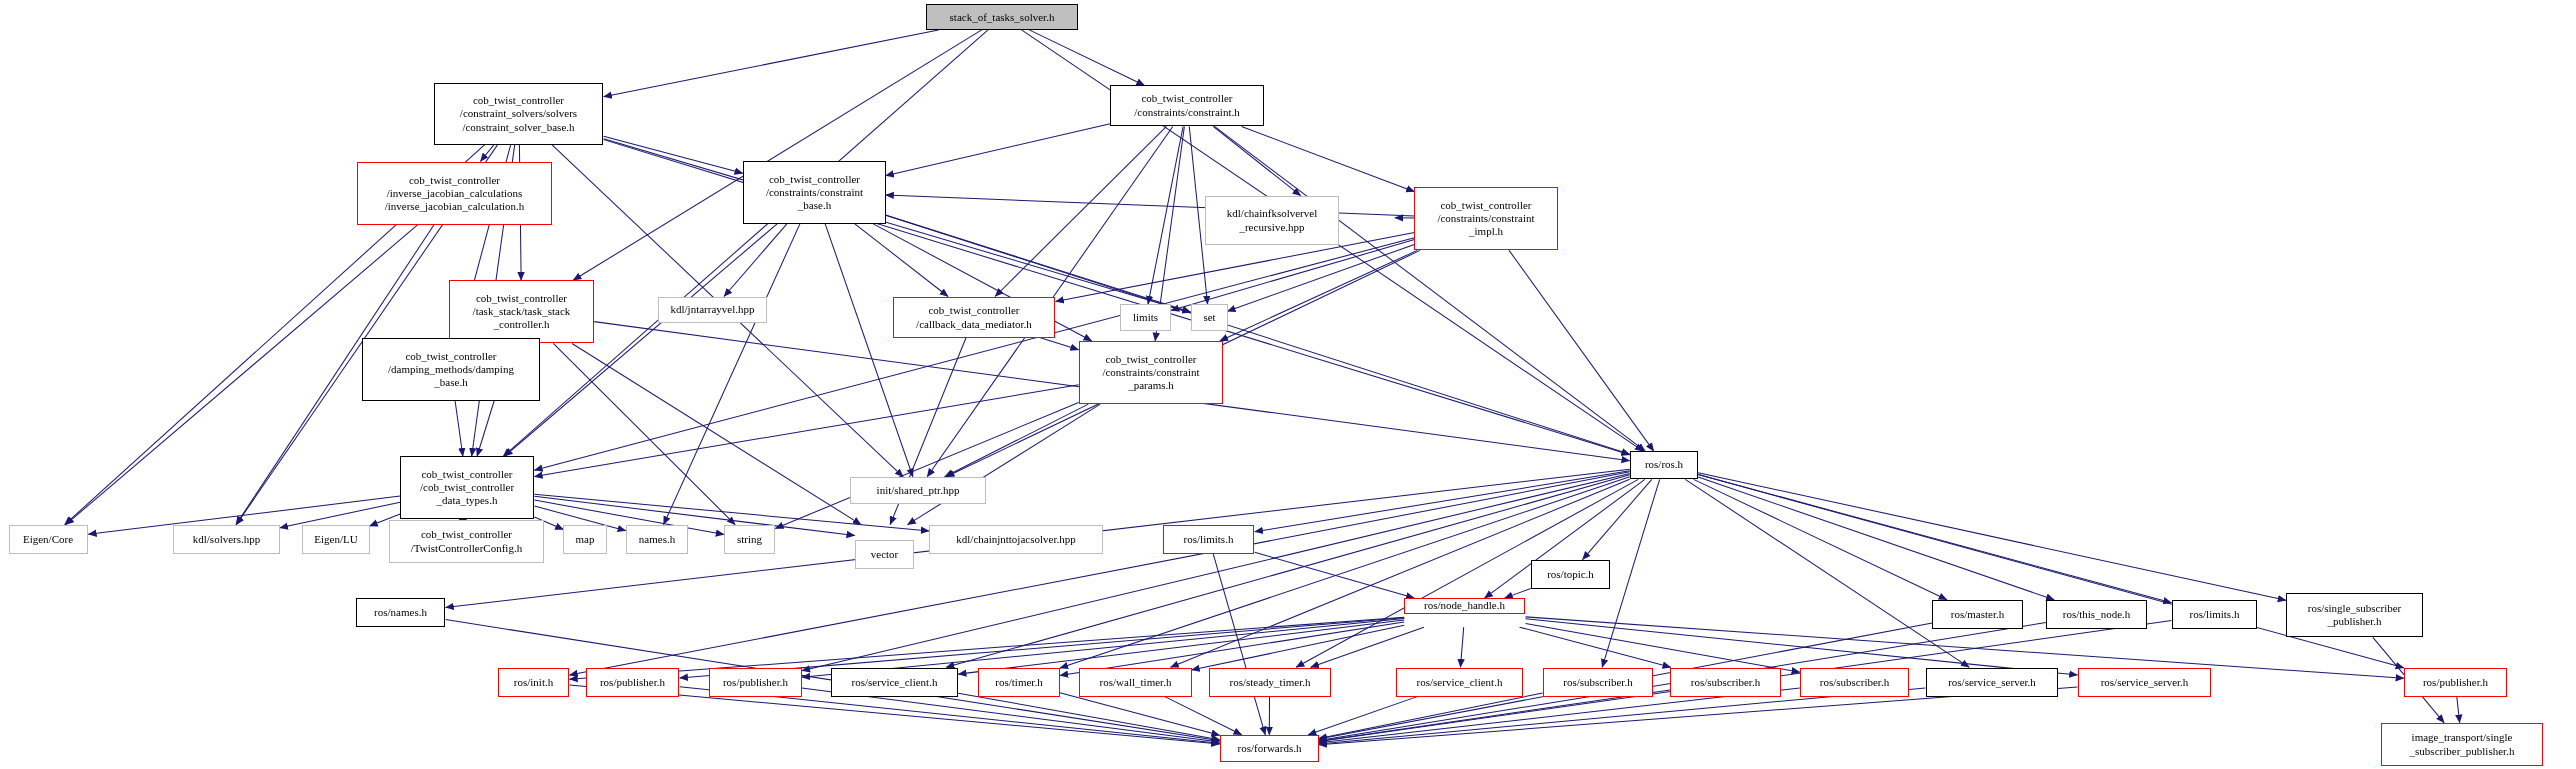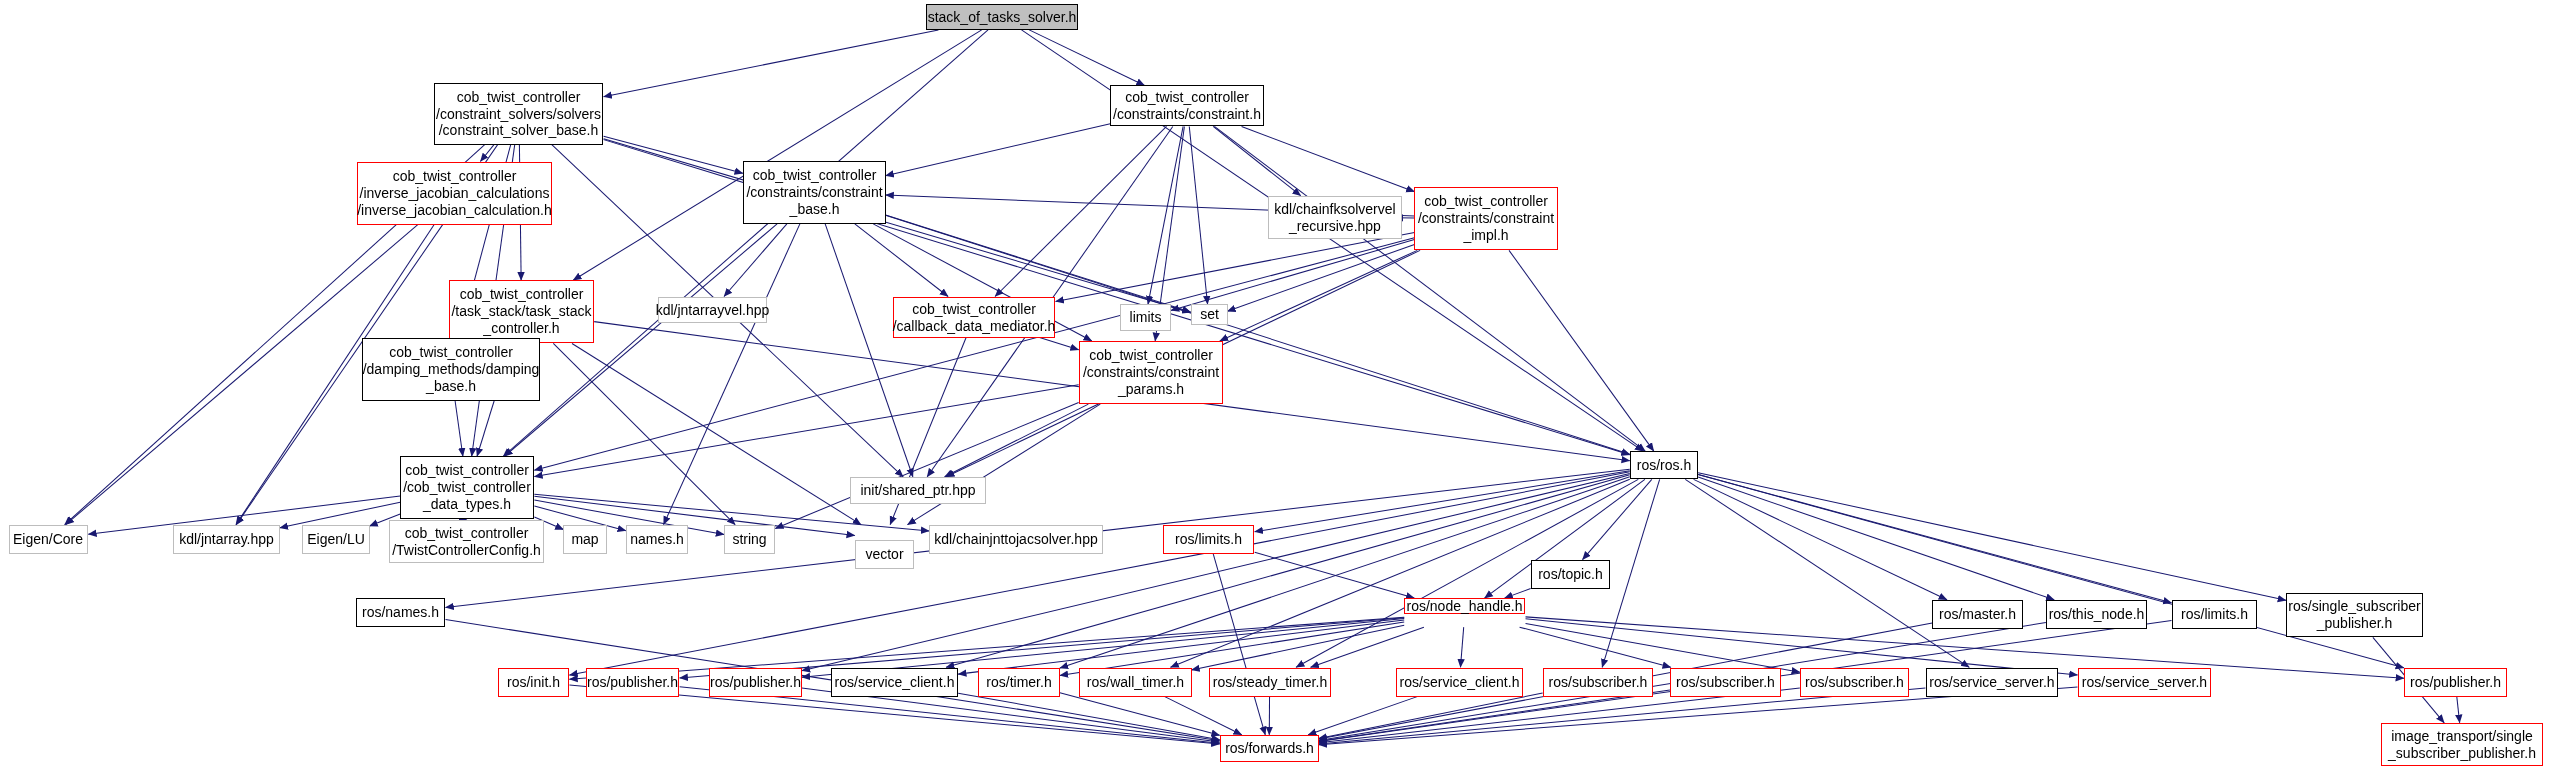--- a/index.html
+++ b/index.html
@@ -4,24 +4,25 @@
 <title>stack_of_tasks_solver.h</title>
 <style>
   html,body{margin:0;padding:0;background:#ffffff;}
   body{width:2576px;height:769px;position:relative;overflow:hidden;
        font-family:"Liberation Sans",sans-serif;}
   #graph{position:absolute;left:0;top:0;width:2576px;height:769px;}
   #edges{position:absolute;left:0;top:0;z-index:1;}
   .n{
     position:absolute;z-index:2;box-sizing:border-box;
     background:#ffffff;border:0.9px solid #000000;
-    font-size:14px;line-height:1.2;color:#000;
+    font-size:11px;line-height:1.2;color:#000;
     display:flex;align-items:center;justify-content:center;
     text-align:center;white-space:pre-line;padding:0.9px 2.6px;
     cursor:pointer;
+    font-family:Liberation Serif, serif;
   }
   .n.m{background:#bfbfbf;border:1.7px solid #000000;}
   .n.r{border:0.9px solid #ff0000;}
   .n.g{border:0.9px solid #bdbdbd;}
 </style>
 </head>
 <body>
 
 <div id="graph">
   <svg id="edges" width="2576" height="769" viewBox="0 0 3014 900">
@@ -151,46 +152,46 @@
 /constraint_solvers/solvers
 /constraint_solver_base.h</div>
   <div class="n b" style="left:1110px;top:85px;width:154px;height:41px">cob_twist_controller
 /constraints/constraint.h</div>
   <div class="n r" style="left:357px;top:162px;width:195px;height:63px">cob_twist_controller
 /inverse_jacobian_calculations
 /inverse_jacobian_calculation.h</div>
   <div class="n b" style="left:743px;top:161px;width:143px;height:63px">cob_twist_controller
 /constraints/constraint
 _base.h</div>
-  <div class="n g" style="left:1268px;top:196px;width:134px;height:43px">kdl/chainfksolvervel
+  <div class="n g" style="left:1205px;top:196px;width:134px;height:49px">kdl/chainfksolvervel
 _recursive.hpp</div>
   <div class="n r" style="left:1414px;top:187px;width:144px;height:63px">cob_twist_controller
 /constraints/constraint
 _impl.h</div>
   <div class="n r" style="left:449px;top:280px;width:145px;height:63px">cob_twist_controller
 /task_stack/task_stack
 _controller.h</div>
   <div class="n g" style="left:658px;top:297px;width:109px;height:26px">kdl/jntarrayvel.hpp</div>
   <div class="n r" style="left:893px;top:297px;width:162px;height:41px">cob_twist_controller
 /callback_data_mediator.h</div>
   <div class="n g" style="left:1120px;top:304px;width:51px;height:27px">limits</div>
-  <div class="n g" style="left:1191px;top:304px;width:37px;height:21px">set</div>
+  <div class="n g" style="left:1191px;top:304px;width:37px;height:27px">set</div>
   <div class="n b" style="left:362px;top:338px;width:178px;height:63px">cob_twist_controller
 /damping_methods/damping
 _base.h</div>
   <div class="n r" style="left:1079px;top:341px;width:144px;height:63px">cob_twist_controller
 /constraints/constraint
 _params.h</div>
   <div class="n b" style="left:400px;top:456px;width:134px;height:63px">cob_twist_controller
 /cob_twist_controller
 _data_types.h</div>
   <div class="n g" style="left:850px;top:477px;width:136px;height:27px">init/shared_ptr.hpp</div>
   <div class="n b" style="left:1630px;top:451px;width:68px;height:28px">ros/ros.h</div>
   <div class="n g" style="left:8.5px;top:525px;width:79px;height:29px">Eigen/Core</div>
-  <div class="n g" style="left:173px;top:525px;width:107px;height:29px">kdl/jntarray.hpp</div>
+  <div class="n g" style="left:173px;top:525px;width:107px;height:29px">kdl/solvers.hpp</div>
   <div class="n g" style="left:302px;top:525px;width:68px;height:29px">Eigen/LU</div>
   <div class="n g" style="left:389px;top:520px;width:155px;height:43px">cob_twist_controller
 /TwistControllerConfig.h</div>
   <div class="n g" style="left:563px;top:525px;width:44px;height:29px">map</div>
   <div class="n g" style="left:626px;top:525px;width:62px;height:29px">names.h</div>
   <div class="n g" style="left:724px;top:525px;width:51px;height:29px">string</div>
   <div class="n g" style="left:855px;top:540px;width:59px;height:29px">vector</div>
   <div class="n g" style="left:929px;top:525px;width:174px;height:29px">kdl/chainjnttojacsolver.hpp</div>
   <div class="n r" style="left:1163px;top:525px;width:91px;height:29px">ros/limits.h</div>
   <div class="n b" style="left:1531px;top:560px;width:79px;height:29px">ros/topic.h</div>

